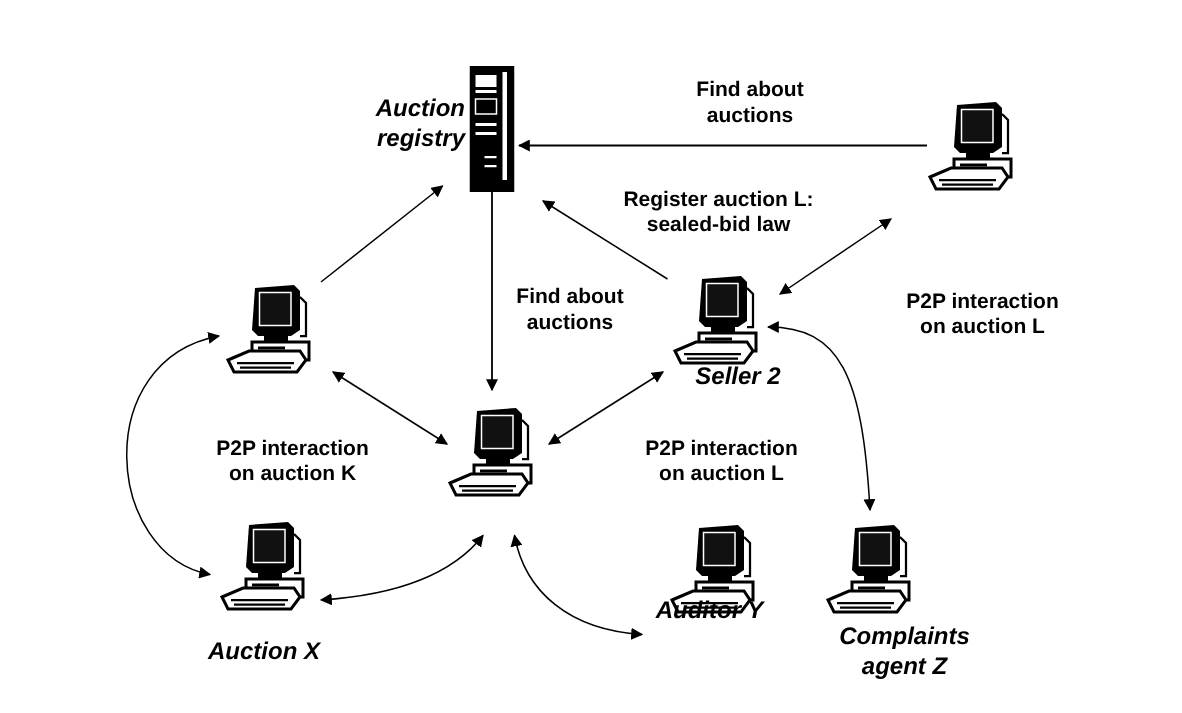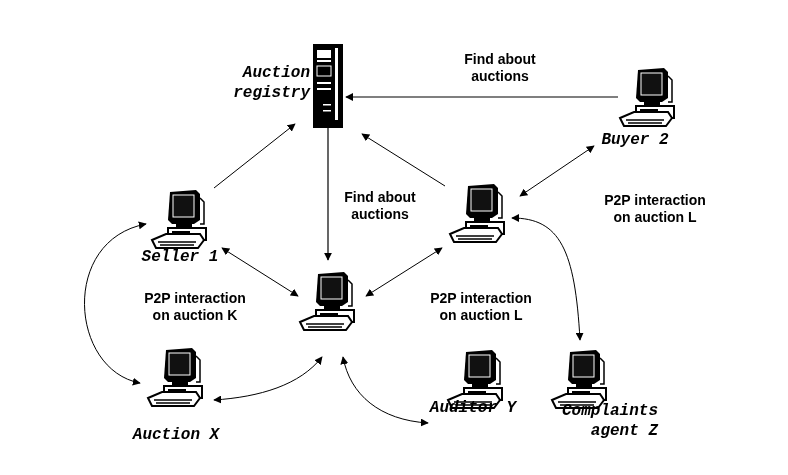--- a/index.html
+++ b/index.html
@@ -1,19 +1,19 @@
 <!DOCTYPE html>
 <html><head>
 <meta charset="utf-8">
 <style>
   html, body { margin: 0; padding: 0; background: #ffffff; }
   body { width: 788px; height: 475px; position: relative; overflow: hidden; font-family: "Liberation Sans", sans-serif; }
   #stage { position: absolute; left: 0; top: 0; width: 788px; height: 475px; }
   .lbl { position: absolute; font-family: "Liberation Sans", sans-serif; font-weight: bold; font-size: 14px; color: #000; text-align: center; line-height: 17px; white-space: pre; }
-  .node-lbl { font-style: italic; font-size: 16px; line-height: 20px; font-family: Liberation Mono, monospace; }
+  .node-lbl { font-style: italic; font-size: 16px; line-height: 20px; }
   .edge-lbl { font-style: normal; font-size: 14px; line-height: 17px; }
   .pc { position: absolute; width: 66px; height: 62px; }
   .server { position: absolute; width: 30px; height: 84px; }
 </style>
 </head>
 <body>
 
 <div id="stage">
   <svg id="edges" width="788" height="475" style="position:absolute;left:0;top:0">
     <defs>
@@ -139,29 +139,30 @@
   <path d="M20,38 L58,38 L58,50 L20,50 Z" fill="#fff" stroke="#000" stroke-width="2"></path>
   <rect x="24" y="41" width="18" height="2" fill="#000"></rect>
   <rect x="24" y="45" width="28" height="2" fill="#000"></rect>
   <path d="M4,50 L18,44 L52,44 L56,50 L50,58 L8,58 Z" fill="#fff" stroke="#000" stroke-width="2"></path>
   <path d="M10,52 L48,52 M12,55 L46,55" stroke="#000" stroke-width="1.5"></path>
 </svg></div>
     </div>
 
   <div class="lbl node-lbl" style="left:228px;top:63px;text-align:right;width:82px">Auction
 registry</div>
-  <div class="lbl node-lbl" style="left:595px;top:130px;width:80px">Buyer 2</div>
-  <div class="lbl node-lbl" style="left:140px;top:247px;width:80px">Seller 1</div>
+  <div class="lbl node-lbl" style="left:452px;top:242px;width:80px">Seller 2</div>
   <div class="lbl node-lbl" style="left:128px;top:425px;width:96px">Auction X</div>
   <div class="lbl node-lbl" style="left:425px;top:398px;width:96px">Auditor Y</div>
-  <div class="lbl node-lbl" style="left:548px;top:401px;width:110px;text-align:right">Complaints
+  <div class="lbl node-lbl" style="left:548px;top:415px;width:110px;text-align:center">Complaints
 agent Z</div>
 
   <div class="lbl edge-lbl" style="left:430px;top:51px;width:140px">Find about
 auctions</div>
+  <div class="lbl edge-lbl" style="left:384px;top:124px;width:190px">Register auction L:
+sealed-bid law</div>
   <div class="lbl edge-lbl" style="left:330px;top:189px;width:100px">Find about
 auctions</div>
   <div class="lbl edge-lbl" style="left:580px;top:192px;width:150px">P2P interaction
 on auction L</div>
   <div class="lbl edge-lbl" style="left:120px;top:290px;width:150px">P2P interaction
 on auction K</div>
   <div class="lbl edge-lbl" style="left:406px;top:290px;width:150px">P2P interaction
 on auction L</div>
 </div>
 

